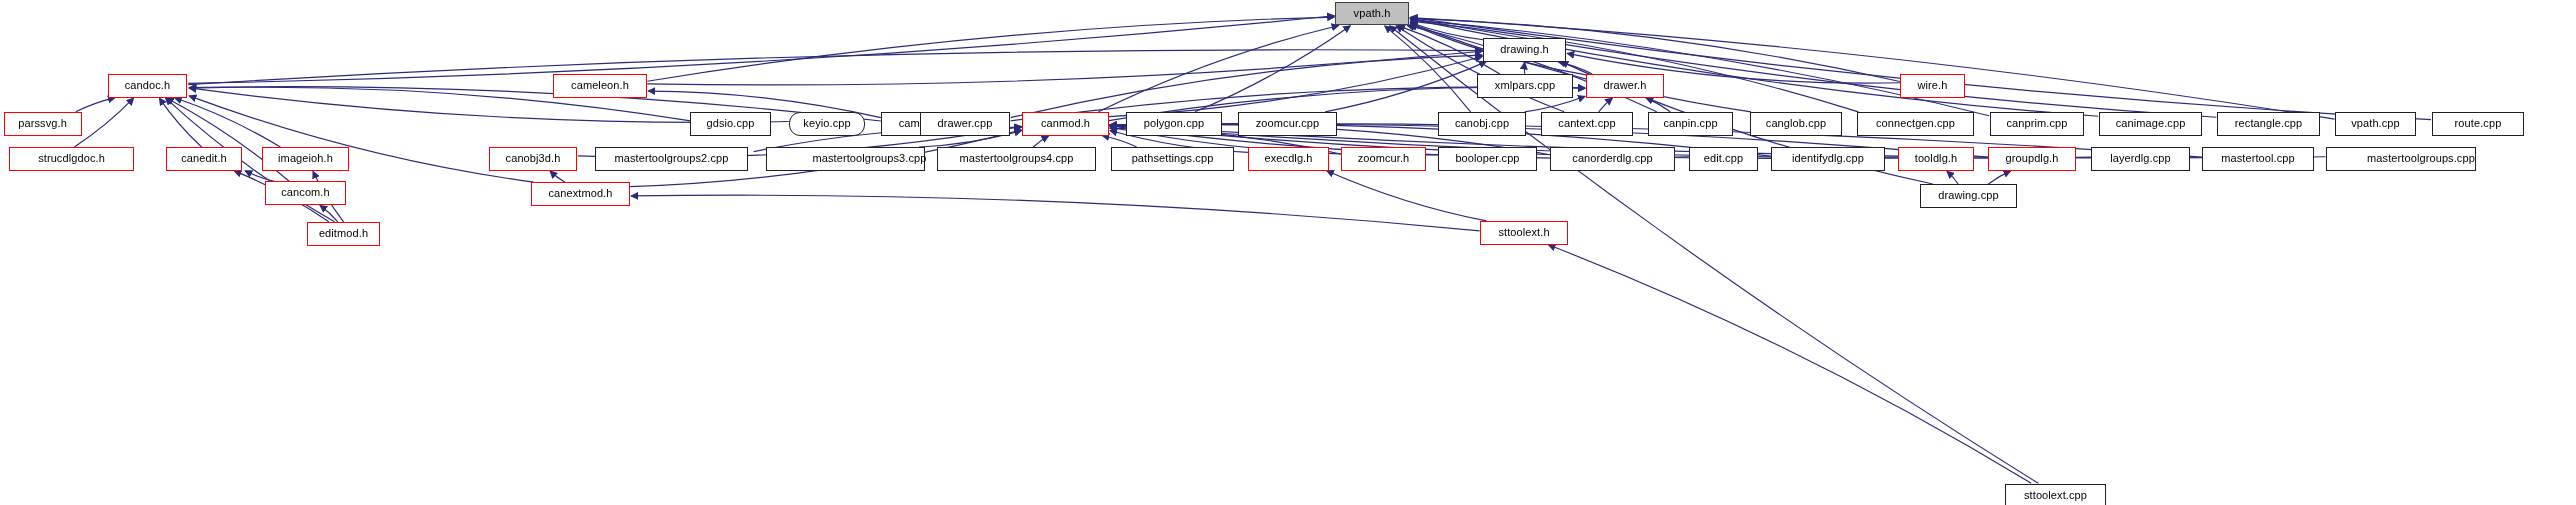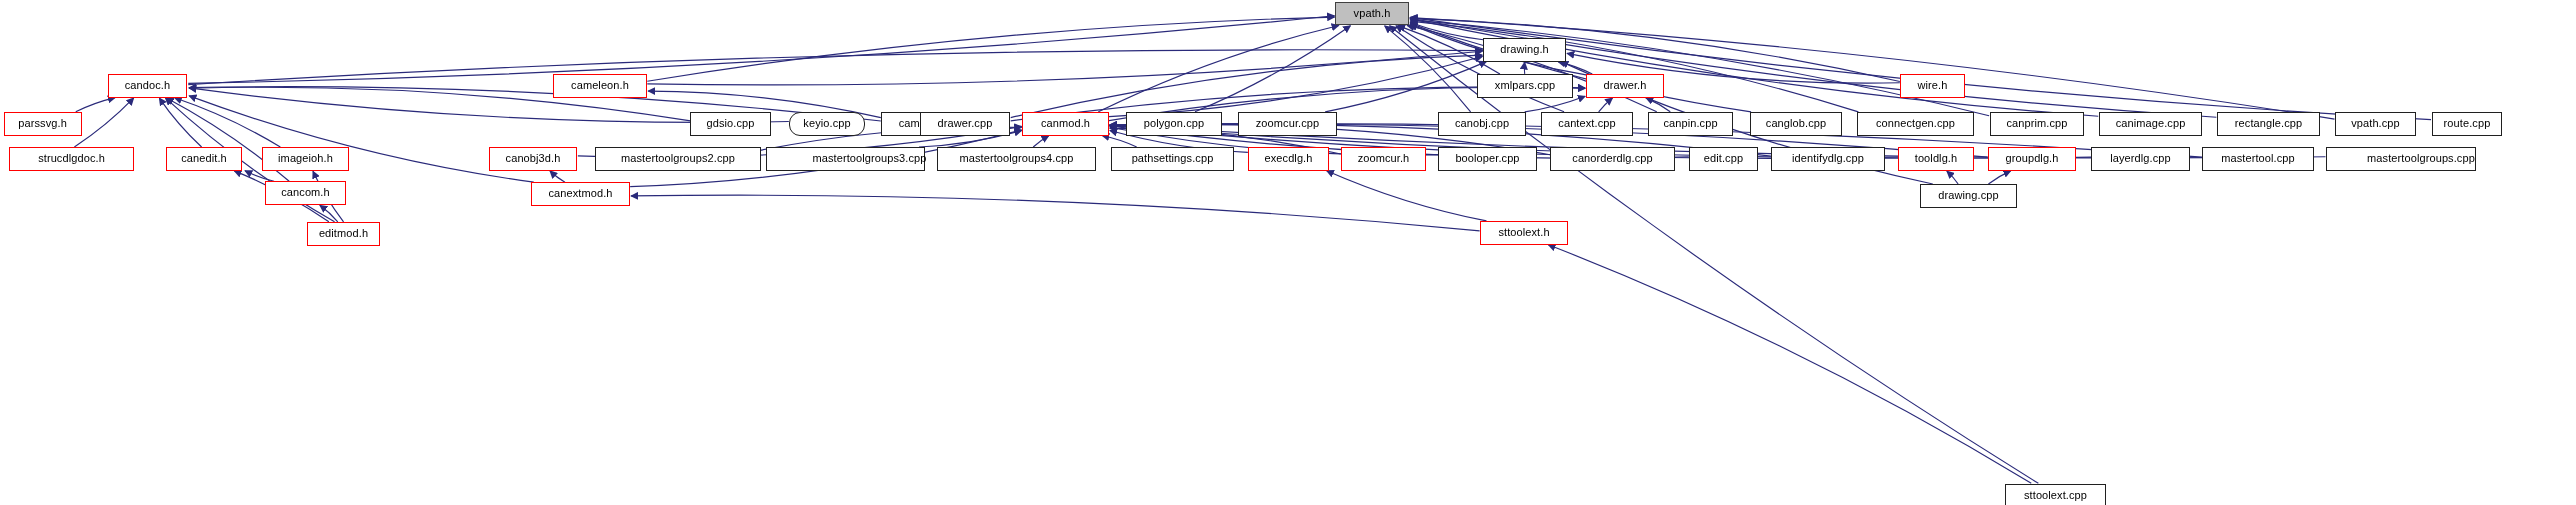--- a/index.html
+++ b/index.html
@@ -134,26 +134,26 @@
       <div class="node blackbold" style="left: 1238px; top: 112px; width: 99px;">zoomcur.cpp</div>
       <div class="node blackbold" style="left: 1438px; top: 112px; width: 88px;">canobj.cpp</div>
       <div class="node blackbold" style="left: 1541px; top: 112px; width: 92px;">cantext.cpp</div>
       <div class="node blackbold" style="left: 1648px; top: 112px; width: 85px;">canpin.cpp</div>
       <div class="node blackbold" style="left: 1750px; top: 112px; width: 92px;">canglob.cpp</div>
       <div class="node blackbold" style="left: 1857px; top: 112px; width: 117px;">connectgen.cpp</div>
       <div class="node blackbold" style="left: 1990px; top: 112px; width: 94px;">canprim.cpp</div>
       <div class="node blackbold" style="left: 2099px; top: 112px; width: 103px;">canimage.cpp</div>
       <div class="node blackbold" style="left: 2217px; top: 112px; width: 103px;">rectangle.cpp</div>
       <div class="node blackbold" style="left: 2335px; top: 112px; width: 81px;">vpath.cpp</div>
-      <div class="node blackbold" style="left: 2432px; top: 112px; width: 70px; text-align: center;">route.cpp</div>
+      <div class="node blackbold" style="left: 2432px; top: 112px; width: 92px; text-align: center;">route.cpp</div>
       <div class="node red" style="left: 9px; top: 147px; width: 125px;">strucdlgdoc.h</div>
       <div class="node red" style="left: 166px; top: 147px; width: 76px;">canedit.h</div>
       <div class="node red" style="left: 262px; top: 147px; width: 87px;">imageioh.h</div>
       <div class="node red" style="left: 489px; top: 147px; width: 88px;">canobj3d.h</div>
-      <div class="node blackbold" style="left: 595px; top: 147px; width: 166px;">mastertoolgroups2.cpp</div>
+      <div class="node blackbold" style="left: 595px; top: 147px; width: 153px;">mastertoolgroups2.cpp</div>
       <div class="node blackbold" style="left: 766px; top: 147px; width: 159px; padding-left: 48px;">mastertoolgroups3.cpp</div>
       <div class="node blackbold" style="left: 937px; top: 147px; width: 159px;">mastertoolgroups4.cpp</div>
       <div class="node blackbold" style="left: 1111px; top: 147px; width: 123px;">pathsettings.cpp</div>
       <div class="node red" style="left: 1248px; top: 147px; width: 81px;">execdlg.h</div>
       <div class="node red" style="left: 1341px; top: 147px; width: 85px;">zoomcur.h</div>
       <div class="node blackbold" style="left: 1438px; top: 147px; width: 99px;">booloper.cpp</div>
       <div class="node blackbold" style="left: 1550px; top: 147px; width: 125px;">canorderdlg.cpp</div>
       <div class="node blackbold" style="left: 1689px; top: 147px; width: 69px;">edit.cpp</div>
       <div class="node blackbold" style="left: 1771px; top: 147px; width: 114px;">identifydlg.cpp</div>
       <div class="node red" style="left: 1898px; top: 147px; width: 76px;">tooldlg.h</div>

